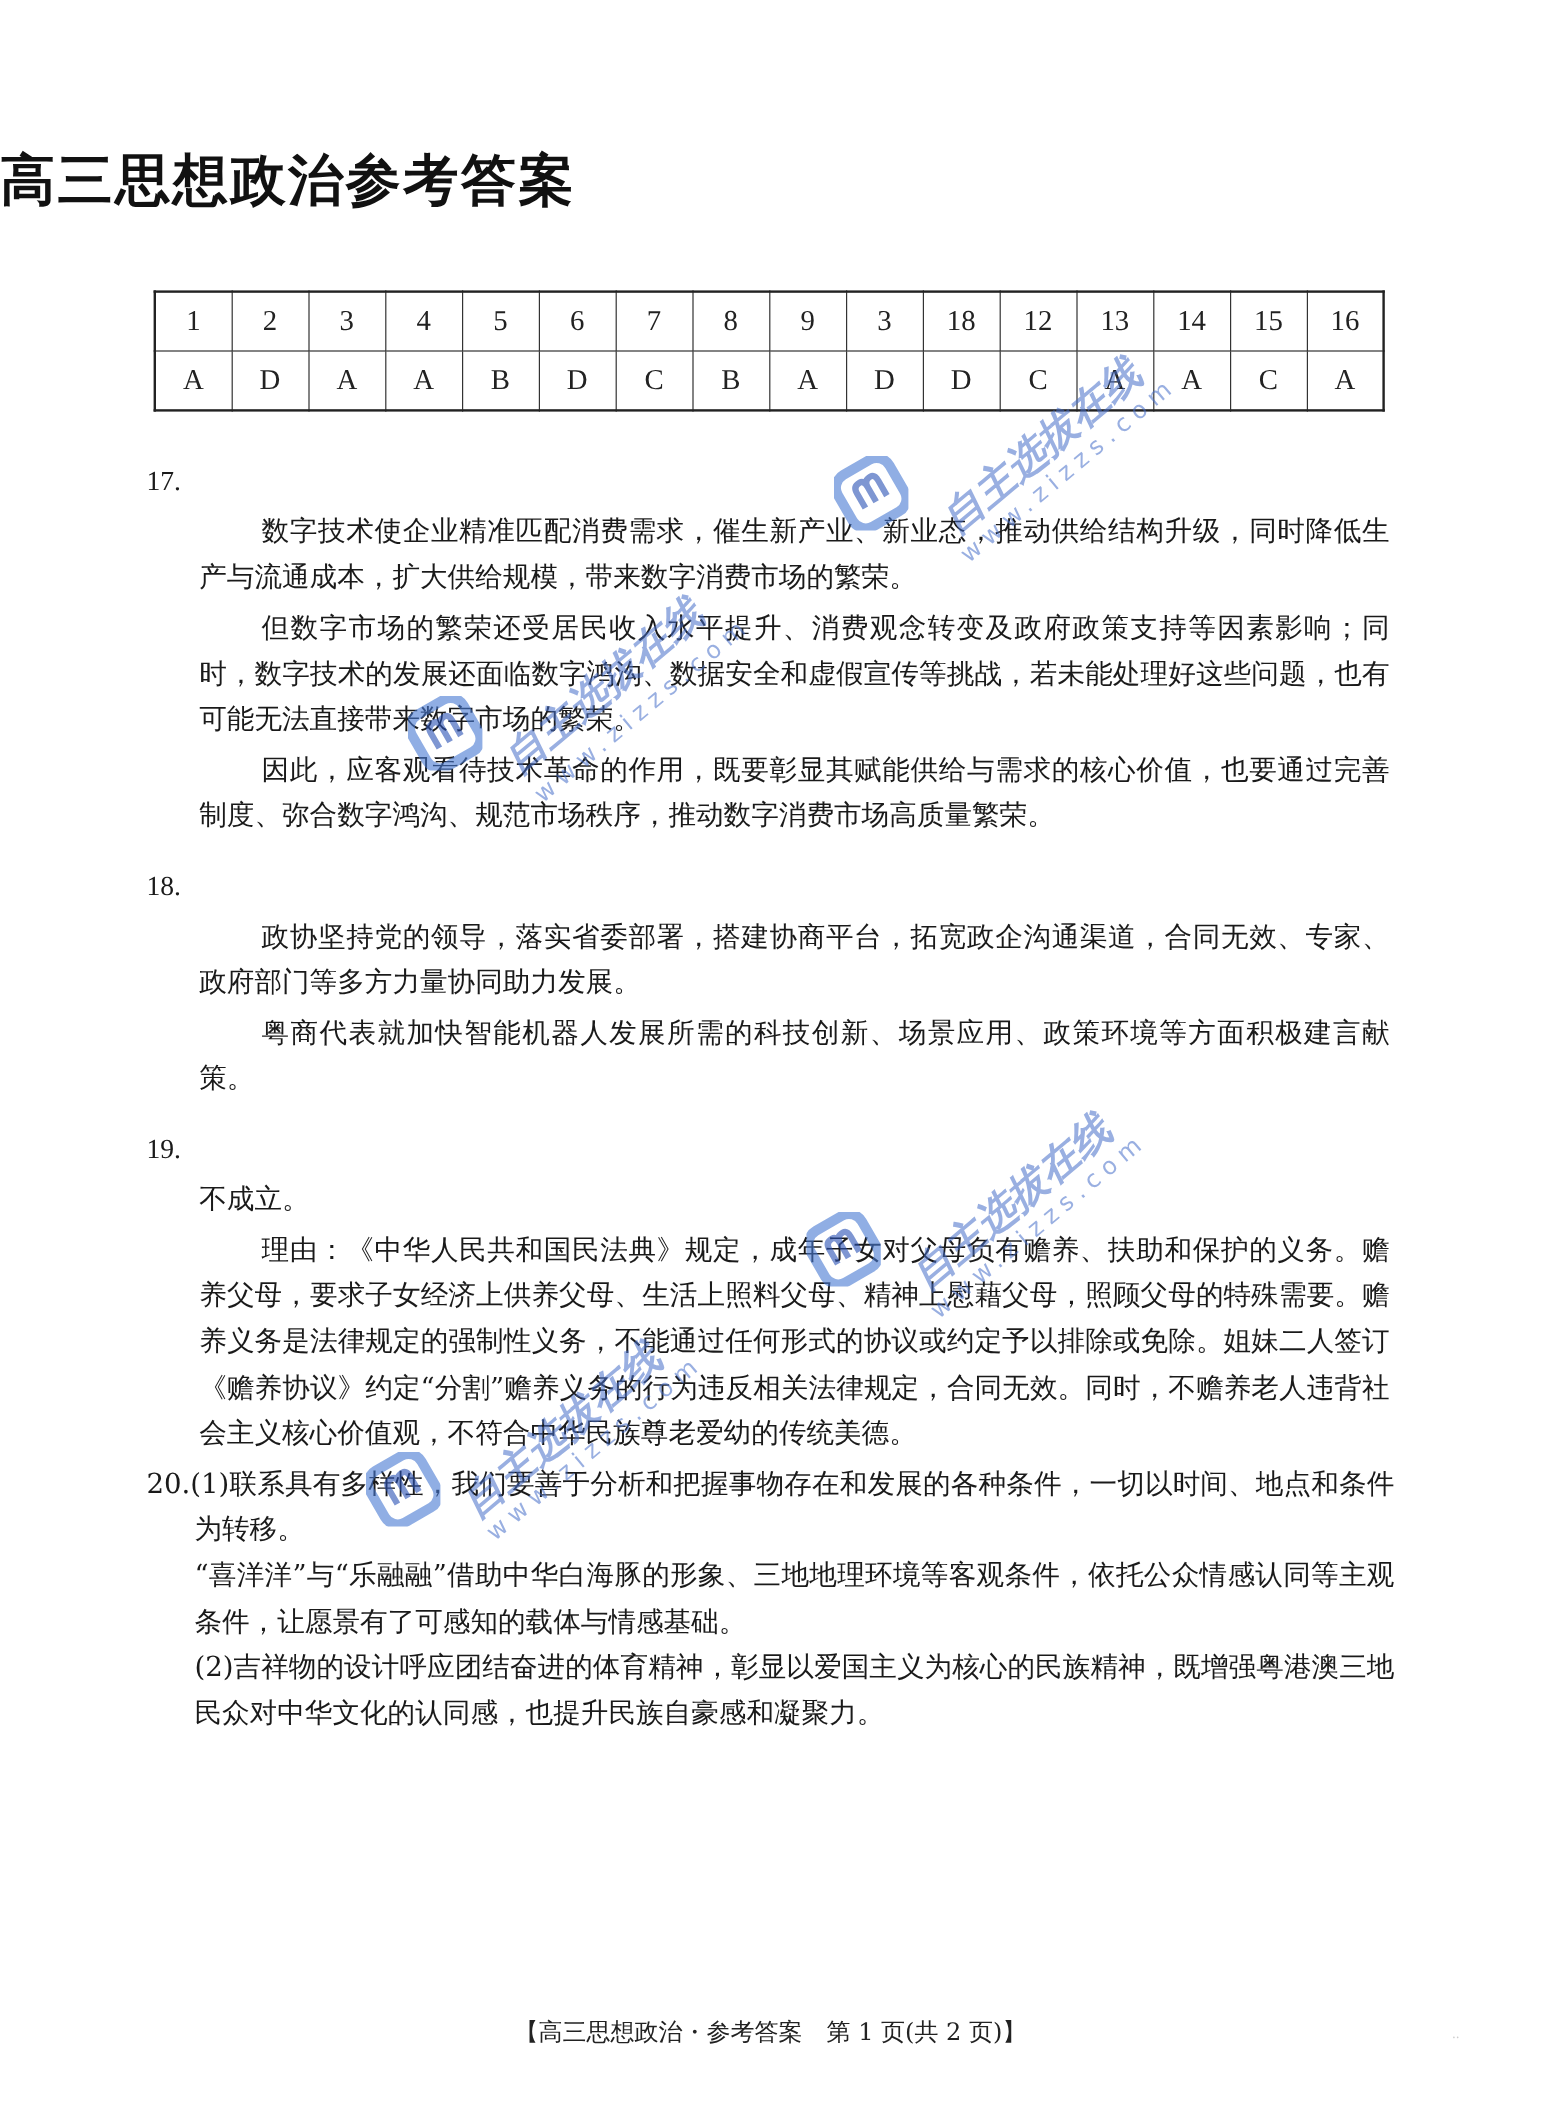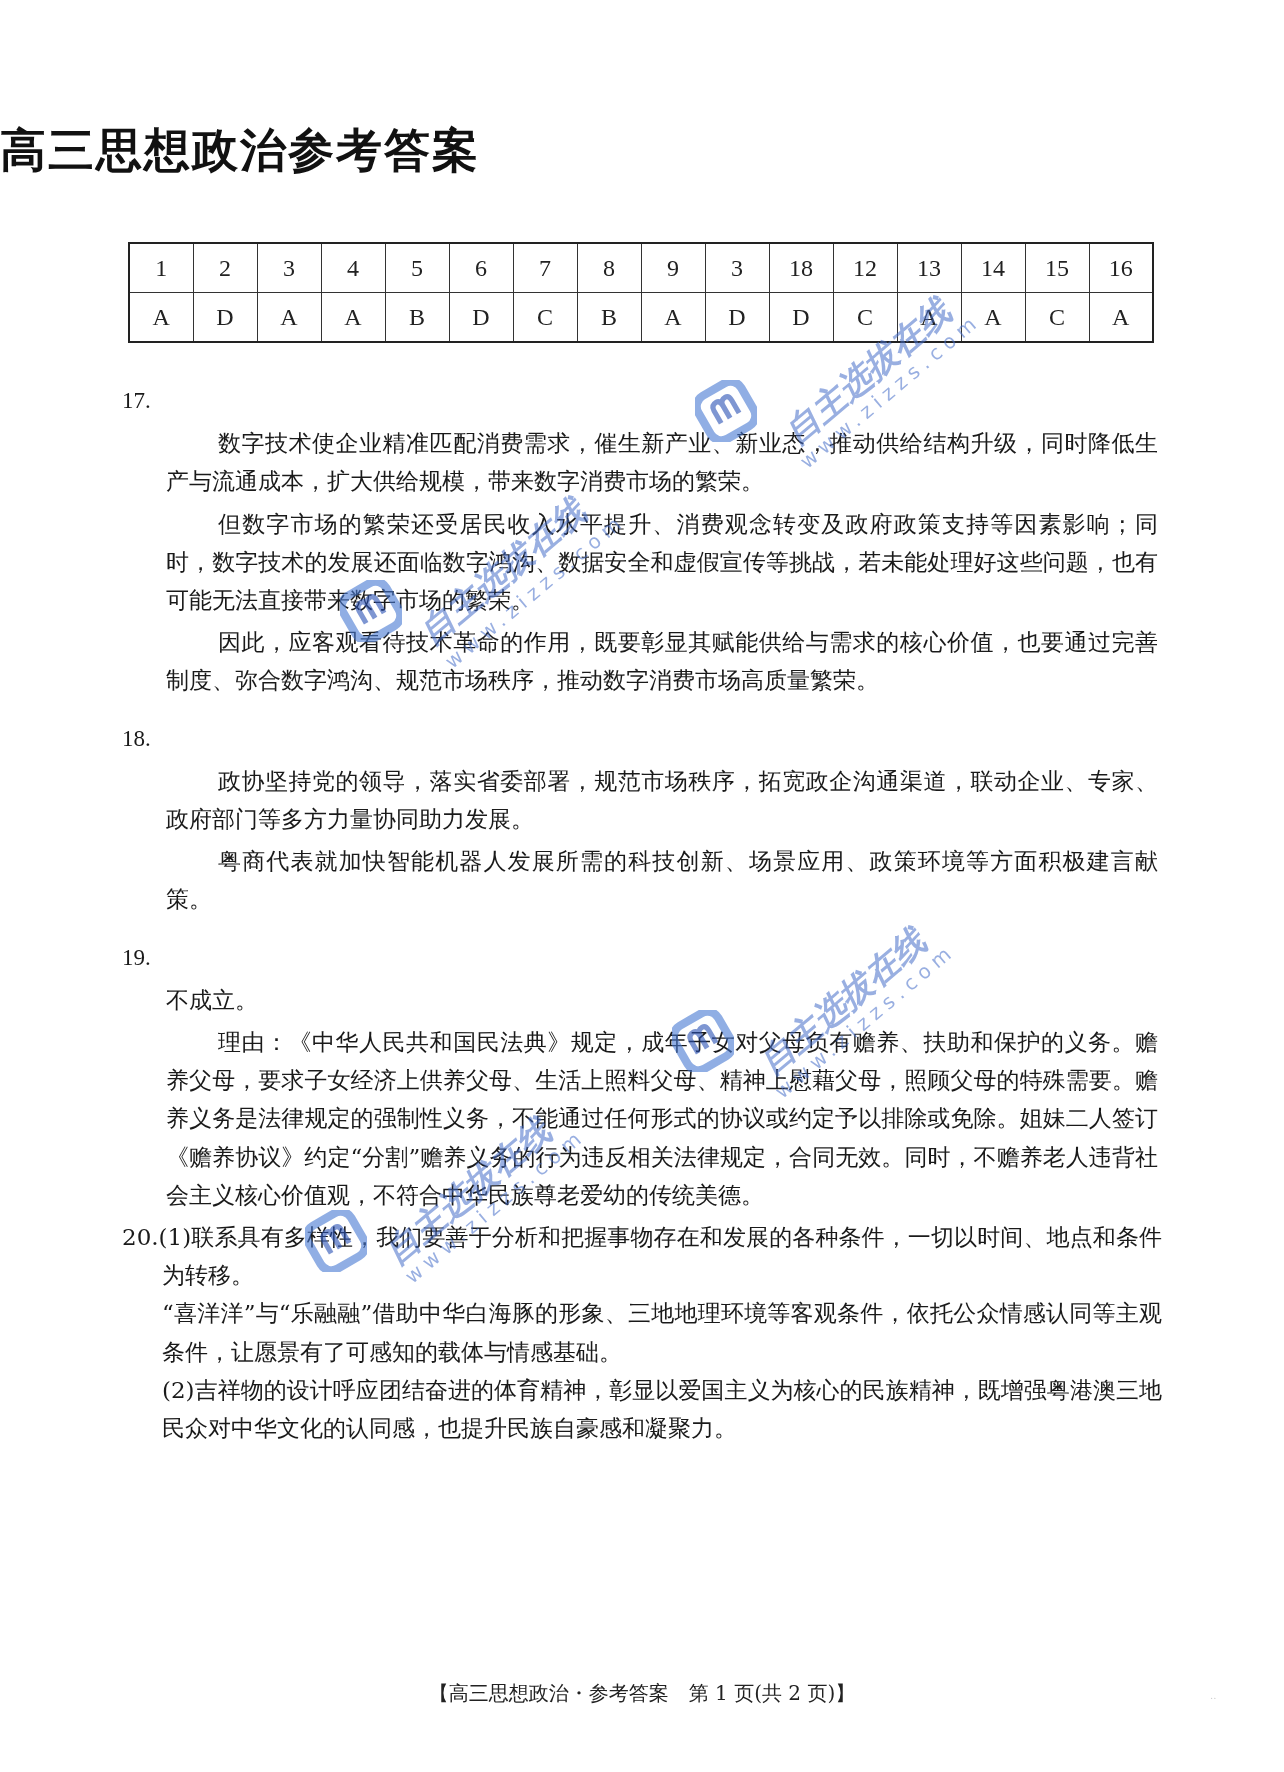--- a/index.html
+++ b/index.html
@@ -177,21 +177,21 @@
 
   <section>
     <span class="qnum">17.</span>
     <p class="para indent">数字技术使企业精准匹配消费需求，催生新产业、新业态，推动供给结构升级，同时降低生产与流通成本，扩大供给规模，带来数字消费市场的繁荣。</p>
     <p class="para indent">但数字市场的繁荣还受居民收入水平提升、消费观念转变及政府政策支持等因素影响；同时，数字技术的发展还面临数字鸿沟、数据安全和虚假宣传等挑战，若未能处理好这些问题，也有可能无法直接带来数字市场的繁荣。</p>
     <p class="para indent">因此，应客观看待技术革命的作用，既要彰显其赋能供给与需求的核心价值，也要通过完善制度、弥合数字鸿沟、规范市场秩序，推动数字消费市场高质量繁荣。</p>
   </section>
 
   <section>
     <span class="qnum">18.</span>
-    <p class="para indent">政协坚持党的领导，落实省委部署，规范市场秩序，拓宽政企沟通渠道，联动企业、专家、政府部门等多方力量协同助力发展。</p>
+    <p class="para indent">政协坚持党的领导，落实省委部署，搭建协商平台，拓宽政企沟通渠道，合同无效、专家、政府部门等多方力量协同助力发展。</p>
     <p class="para indent">粤商代表就加快智能机器人发展所需的科技创新、场景应用、政策环境等方面积极建言献策。</p>
   </section>
 
   <section>
     <span class="qnum">19.</span>
     <p class="para">不成立。</p>
     <p class="para indent">理由：《中华人民共和国民法典》规定，成年子女对父母负有赡养、扶助和保护的义务。赡养父母，要求子女经济上供养父母、生活上照料父母、精神上慰藉父母，照顾父母的特殊需要。赡养义务是法律规定的强制性义务，不能通过任何形式的协议或约定予以排除或免除。姐妹二人签订《赡养协议》约定“分割”赡养义务的行为违反相关法律规定，合同无效。同时，不赡养老人违背社会主义核心价值观，不符合中华民族尊老爱幼的传统美德。</p>
   </section>
 
   <section>

